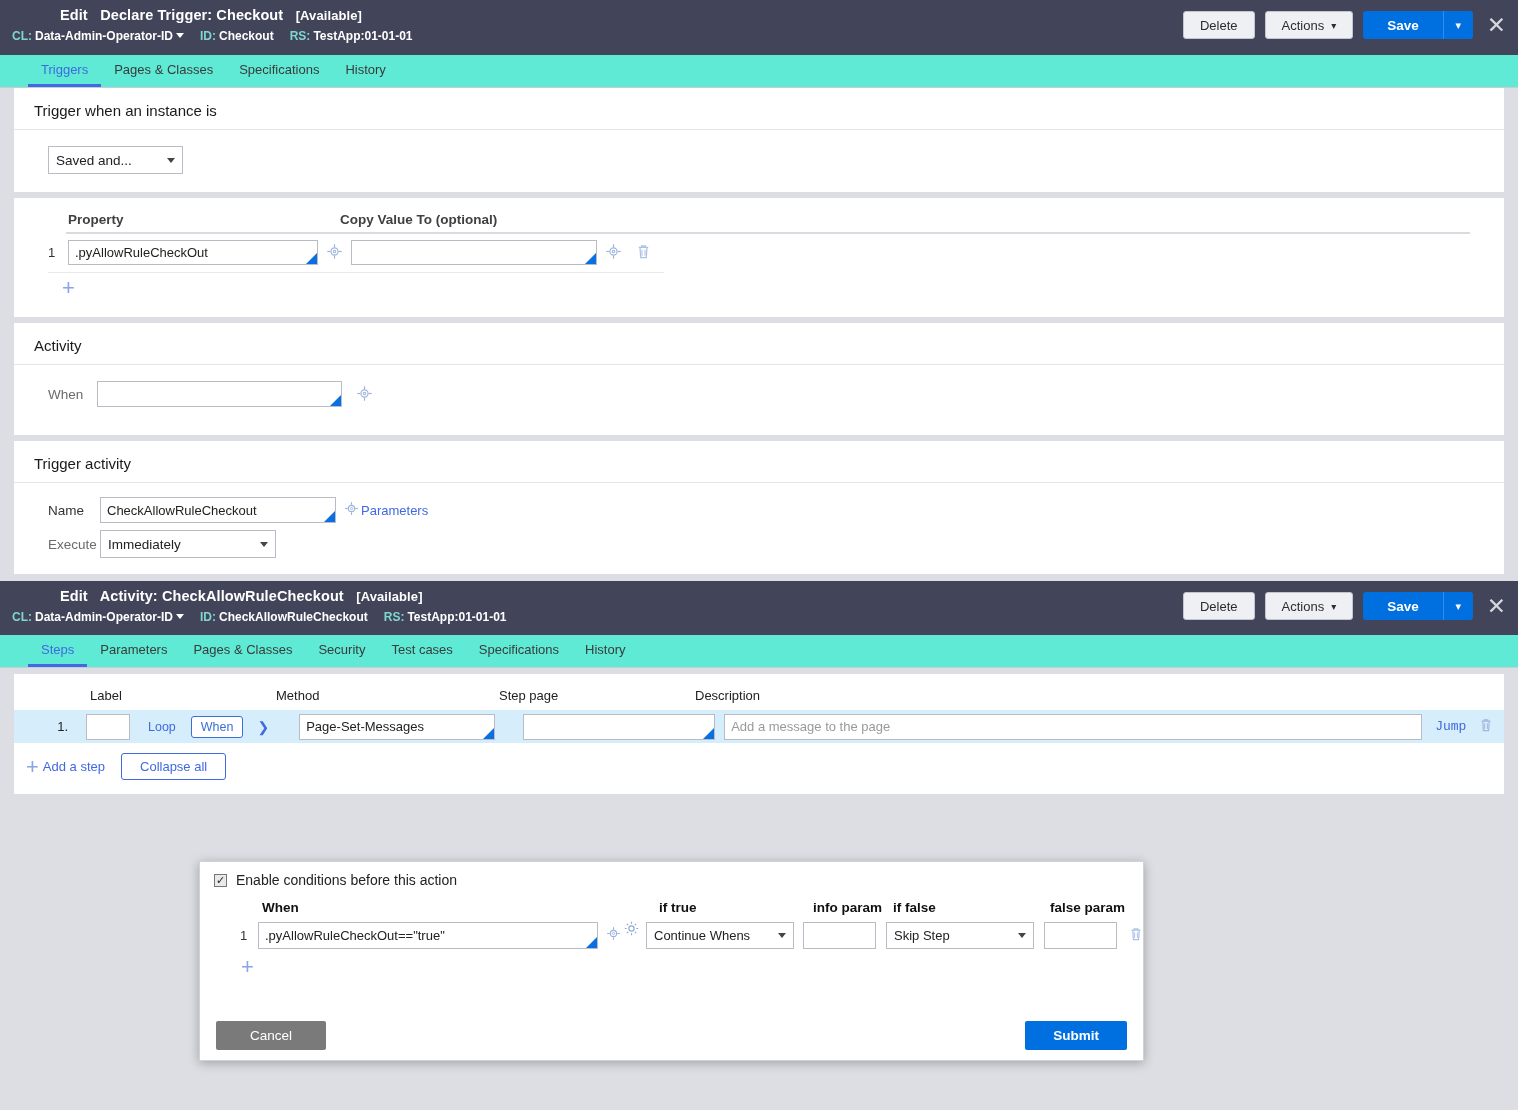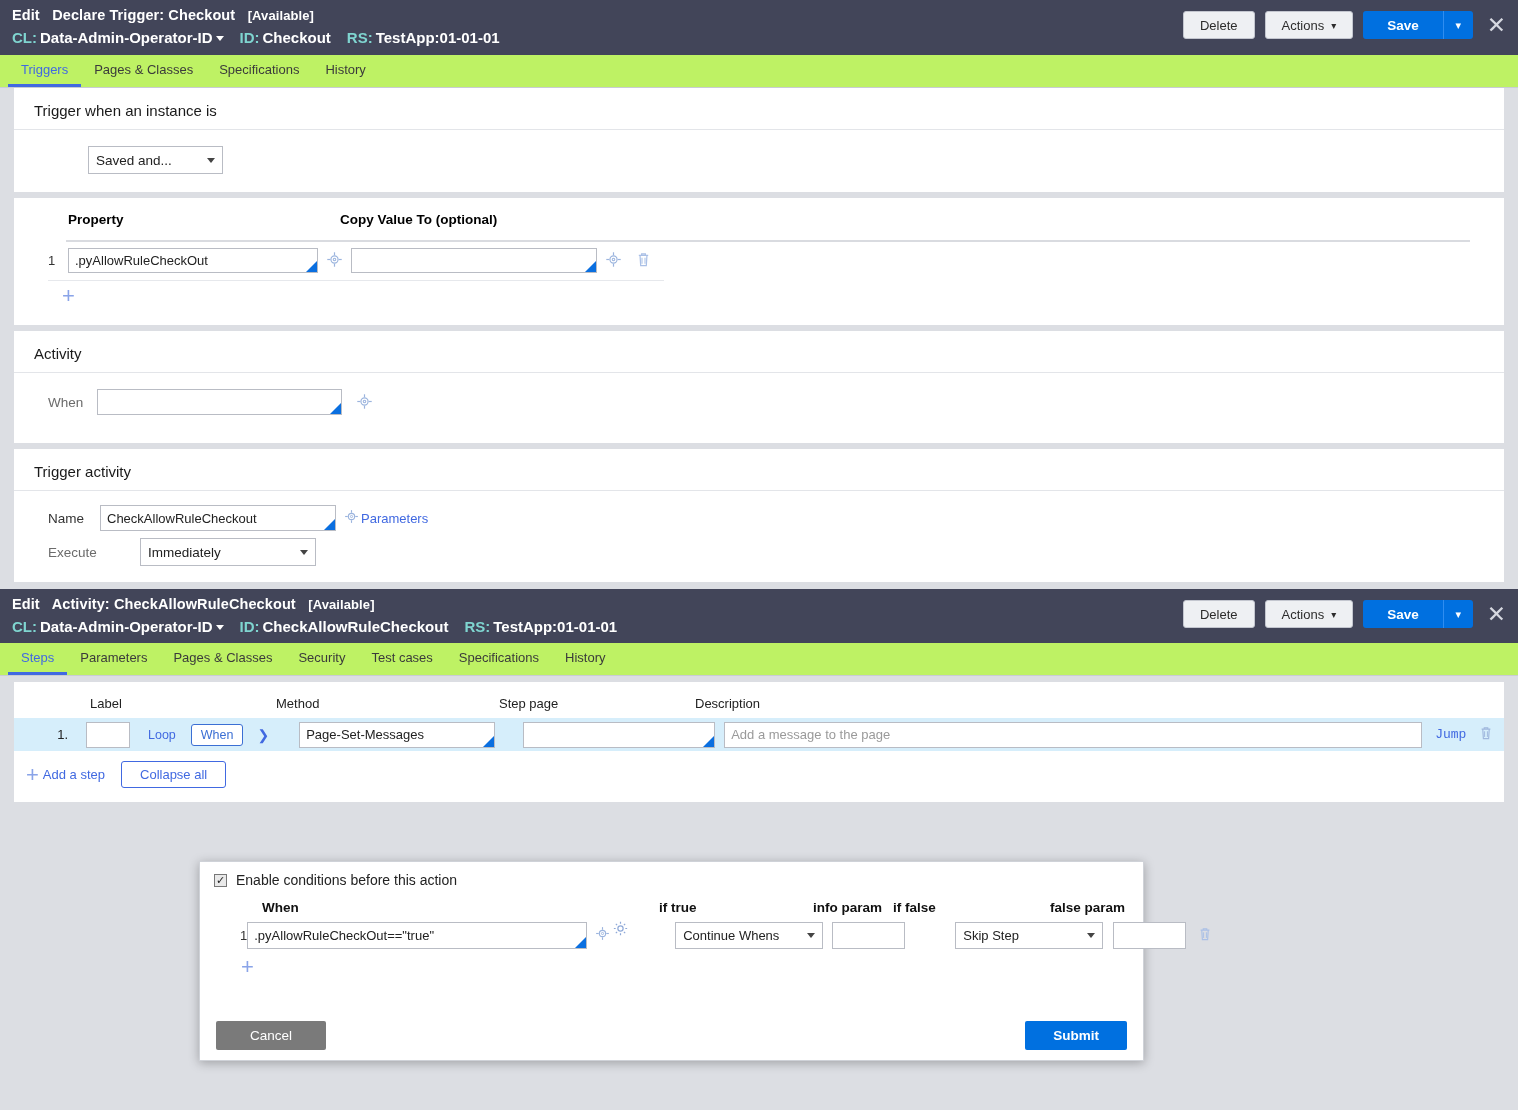--- a/index.html
+++ b/index.html
@@ -15,23 +15,23 @@
   .app { position: relative; width: 1518px; height: 1110px; background: #dcdee3; }
 
   
   .rule-header {
     background: #424559;
     color: #ffffff;
     padding: 7px 10px 6px 12px;
     position: relative;
     height: 55px;
   }
-  .rh-title { font-size: 14.5px; font-weight: bold; letter-spacing: .1px; white-space: nowrap; }
+  .rh-title { font-size: 14.5px; font-weight: bold; letter-spacing: .1px; white-space: nowrap; margin-left: 48px; }
   .rh-title .avail { font-weight: bold; font-size: 13px; }
-  .rh-sub { margin-top: 6px; font-size: 15px; white-space: nowrap; }
+  .rh-sub { margin-top: 6px; font-size: 12px; white-space: nowrap; }
   .rh-sub .lbl { color: #7fd5d0; font-weight: bold; margin-right: 3px; }
   .rh-sub .val { color: #ffffff; font-weight: bold; margin-right: 16px; }
   .caret-down {
     display: inline-block; width: 0; height: 0; margin-left: 3px;
     border-left: 4px solid transparent; border-right: 4px solid transparent;
     border-top: 5px solid #ffffff; vertical-align: 2px;
   }
   .rh-actions {
     position: absolute; right: 12px; top: 11px;
     display: flex; align-items: center; gap: 10px;
@@ -53,22 +53,22 @@
     height: 28px; width: 30px; border-radius: 0 3px 3px 0; cursor: pointer;
     display: inline-flex; align-items: center; justify-content: center; font-size: 11px;
   }
   .close-x {
     color: #d6d8e0; font-size: 23px; line-height: 1; cursor: pointer;
     margin-left: 4px; font-weight: 300;
   }
 
   
   .tabstrip {
-    background: #bef264; border-bottom: 1px solid #c9ccd4;
-    padding: 0 8px; display: flex; align-items: flex-end; height: 33px;
+    background: #5eead4; border-bottom: 1px solid #c9ccd4;
+    padding: 0 28px; display: flex; align-items: flex-end; height: 33px;
   }
   .tab {
     font-size: 13px; color: #3b3b3b; padding: 7px 13px 8px 13px;
     cursor: pointer; border-bottom: 3px solid transparent; line-height: 1;
   }
   .tab.active { color: #4169e1; border-bottom-color: #4169e1; font-weight: normal; }
 
   
   .sections { padding: 0; }
   .section { background: #ffffff; margin-bottom: 6px; }
@@ -88,43 +88,43 @@
   .field-wrap { position: relative; display: inline-block; }
   .field-wrap .corner {
     position: absolute; right: 1px; bottom: 1px; width: 0; height: 0;
     border-left: 11px solid transparent; border-bottom: 11px solid #0a6fe0;
     pointer-events: none;
   }
   select.sel {
     -webkit-appearance: none; appearance: none;
     border: 1px solid #b9bcc4; background: #fff; height: 28px;
     font-family: "Liberation Sans", sans-serif; font-size: 13.5px; color: #222;
-    padding: 0 24px 0 7px; outline: none; border-radius: 0; margin-left: 40px;
+    padding: 0 24px 0 7px; outline: none; border-radius: 0;
   }
   .sel-wrap { position: relative; display: inline-block; }
   .sel-wrap .arr {
     position: absolute; right: 8px; top: 50%; margin-top: -2px;
     width: 0; height: 0; pointer-events: none;
     border-left: 4px solid transparent; border-right: 4px solid transparent;
     border-top: 5px solid #444;
   }
 
   
   .xhair { display:inline-block; vertical-align: middle; }
   .gear { display:inline-block; vertical-align: middle; }
   .trash { display:inline-block; vertical-align: middle; cursor:pointer; }
   .plus-add {
     color: #8aa4e8; font-size: 22px; line-height: 1; cursor: pointer;
     display: inline-block; font-weight: 300;
   }
 
   
   .grid-head {
-    display: flex; font-weight: bold; font-size: 13.5px; color: #000000;
-    padding-bottom: 13px;
+    display: flex; font-weight: bold; font-size: 13.5px; color: #404040;
+    padding-bottom: 5px;
   }
   .grid-rule { border-top: 2px solid #d9dbe0; margin-left: 18px; }
   .gcol-num { width: 20px; }
   .row-line { display: flex; align-items: center; padding: 6px 0 7px 0; border-bottom: 1px solid #e6e8ec; }
   .rownum { width: 20px; font-size: 13px; color: #333; }
 
   
   .warnbar {
     background: #f8c96a; color: #2b2b2b; font-size: 13px;
     height: 30px; display: flex; align-items: center; justify-content: center; gap: 10px;

